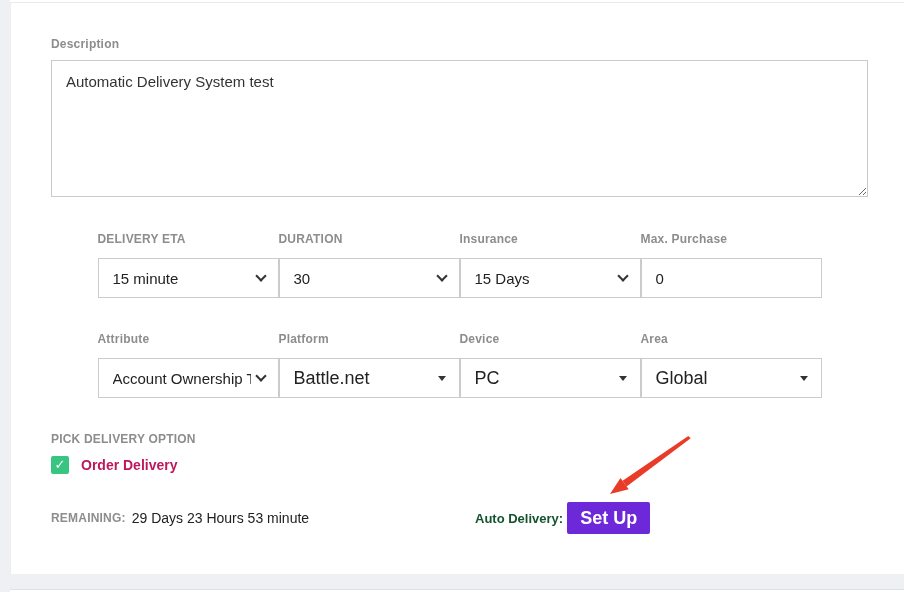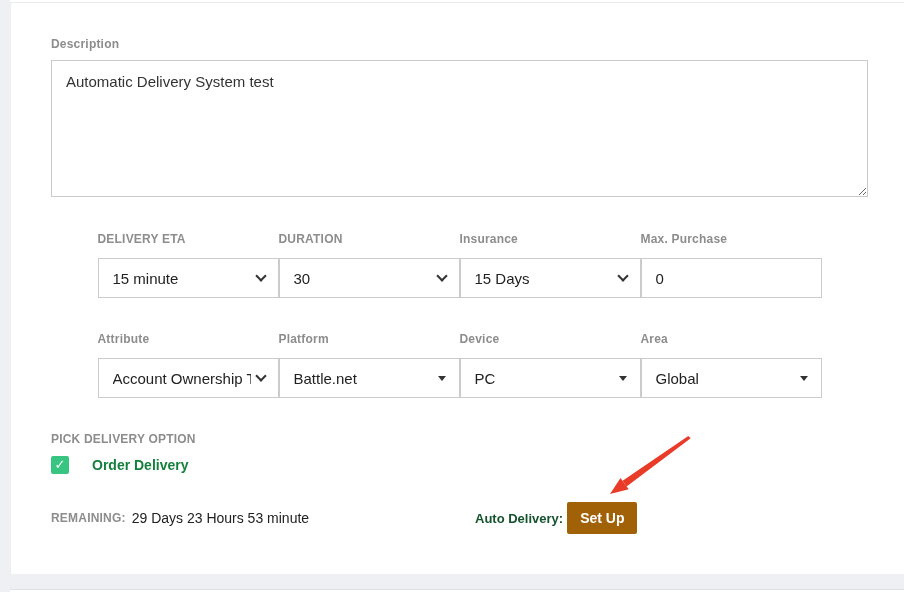--- a/index.html
+++ b/index.html
@@ -46,21 +46,21 @@
     width:181px; height:40px; border:1px solid #cbcbcb; background:#fff;
   }
   .select {
     display:flex; align-items:center; justify-content:space-between;
     padding:0 13px 0 14px; cursor:pointer;
   }
   .select-value {
     font-size:15px; color:#222; font-weight:500;
     white-space:nowrap; overflow:hidden; flex:1 1 auto;
   }
-  .select.small .select-value { font-size:15px; }
+  .select.small .select-value { font-size:18px; }
   .caret-chevron {
     flex:0 0 auto; width:8px; height:8px; margin-left:6px; margin-bottom:4px;
     border-left:2px solid #333; border-bottom:2px solid #333;
     transform:rotate(-45deg);
   }
   .caret-triangle {
     flex:0 0 auto; width:0; height:0; margin-left:6px;
     border-left:4px solid transparent; border-right:4px solid transparent;
     border-top:5px solid #333;
   }
@@ -73,43 +73,43 @@
 
   .checkbox-row {
     margin-top:11px; display:flex; align-items:center;
   }
   .checkbox {
     width:18px; height:18px; border-radius:2px; background:#38c581;
     color:#fff; font-size:13px; font-weight:bold; line-height:18px;
     text-align:center; cursor:pointer; flex:0 0 auto;
   }
   .checkbox-label {
-    margin-left:23px; font-size:14px; font-weight:bold; color:#15803d;
+    margin-left:12px; font-size:14px; font-weight:bold; color:#be185d;
   }
 
   .remaining-row {
     margin-top:28px; height:32px; position:relative;
     display:flex; align-items:center;
   }
   .remaining-label {
     font-size:12px; font-weight:bold; color:#8d8d8d; letter-spacing:0.2px;text-align:right;
   }
   .remaining-value { font-size:14px; color:#222; margin-left:6px; }
 
   .auto-delivery {
     position:absolute; left:424px; top:0; height:32px;
     display:flex; align-items:center;
   }
   .auto-delivery-label {
     font-size:13px; font-weight:bold; color:#14532d;
   }
   .setup-button {
     margin-left:4px; height:32px; padding:0 13px;
-    background:#a16207; border:none; border-radius:2px;
-    color:#ffffff; font-size:14px; font-weight:bold;
+    background:#6d28d9; border:none; border-radius:2px;
+    color:#ffffff; font-size:18px; font-weight:bold;
     font-family:inherit; cursor:pointer;
   }
 
   
   .bottom-sliver {
     position:absolute; left:10px; right:0; top:589px; height:3px;
     background:#ffffff; border-top:1px solid #e0e1e5;
   }
 
   .arrow-overlay {

